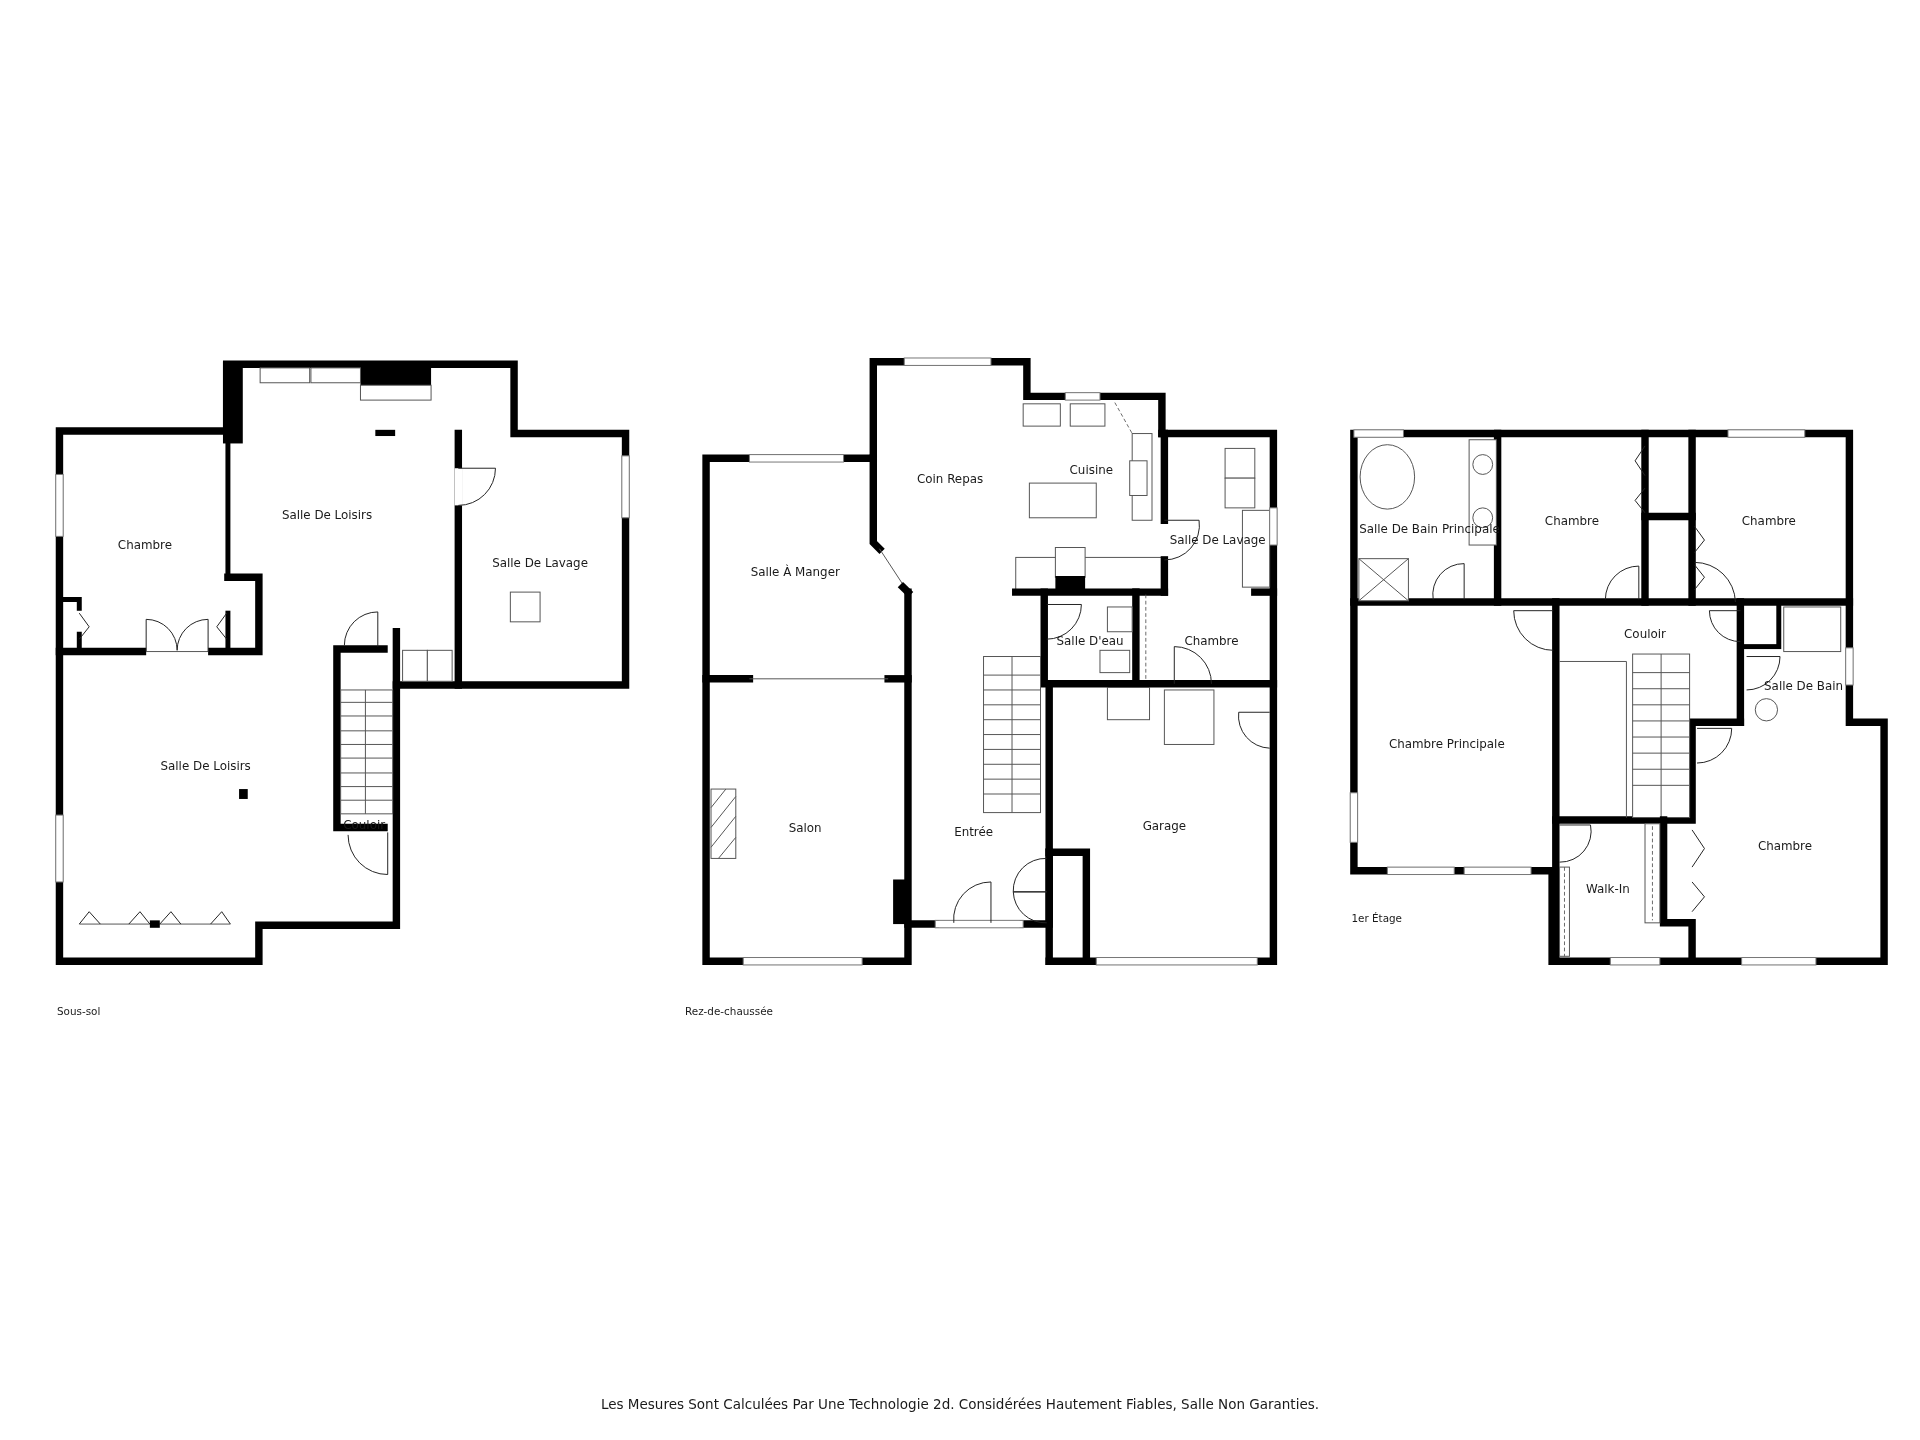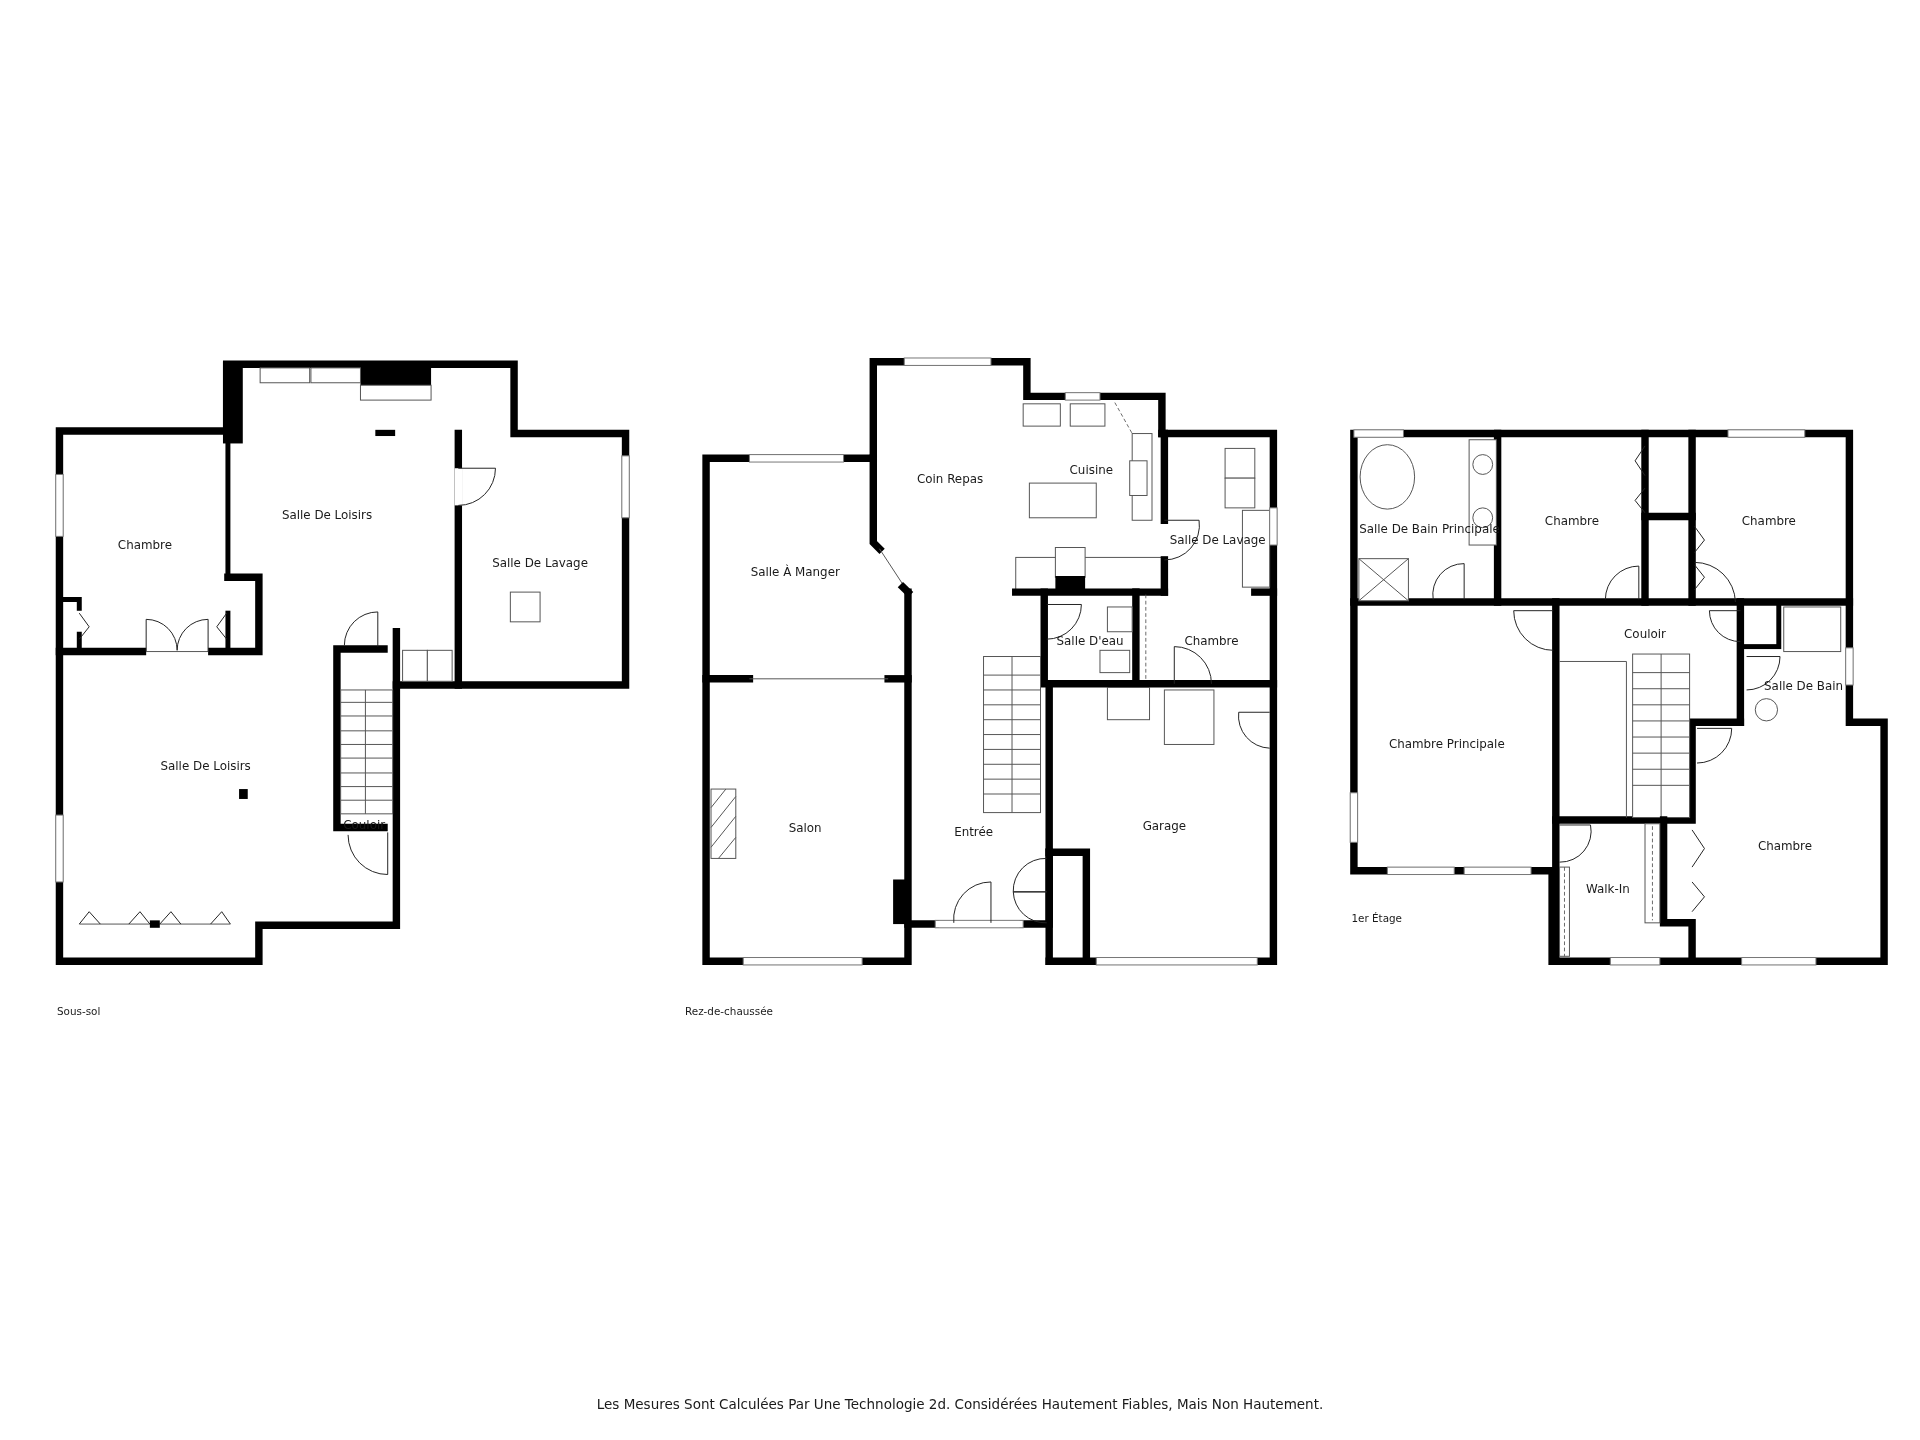--- a/index.html
+++ b/index.html
@@ -261,13 +261,13 @@
   <text class="room-label" x="1269" y="424">Chambre</text>
   <text class="room-label" x="1428" y="424">Chambre</text>
   <text class="room-label" x="1328" y="515">Couloir</text>
   <text class="room-label" x="1456" y="557">Salle De Bain</text>
   <text class="room-label" x="1168" y="604">Chambre Principale</text>
   <text class="room-label" x="1441" y="686">Chambre</text>
   <text class="room-label" x="1298" y="721">Walk-In</text>
   <text class="floor-label" x="1091" y="744">1er Étage</text>
 </svg>
 
-<div class="caption">Les Mesures Sont Calculées Par Une Technologie 2d. Considérées Hautement Fiables, Mais Non Hautement.</div>
+<div class="caption">Les Mesures Sont Calculées Par Une Technologie 2d. Considérées Hautement Fiables, Salle Non Garanties.</div>
 
 </body></html>

